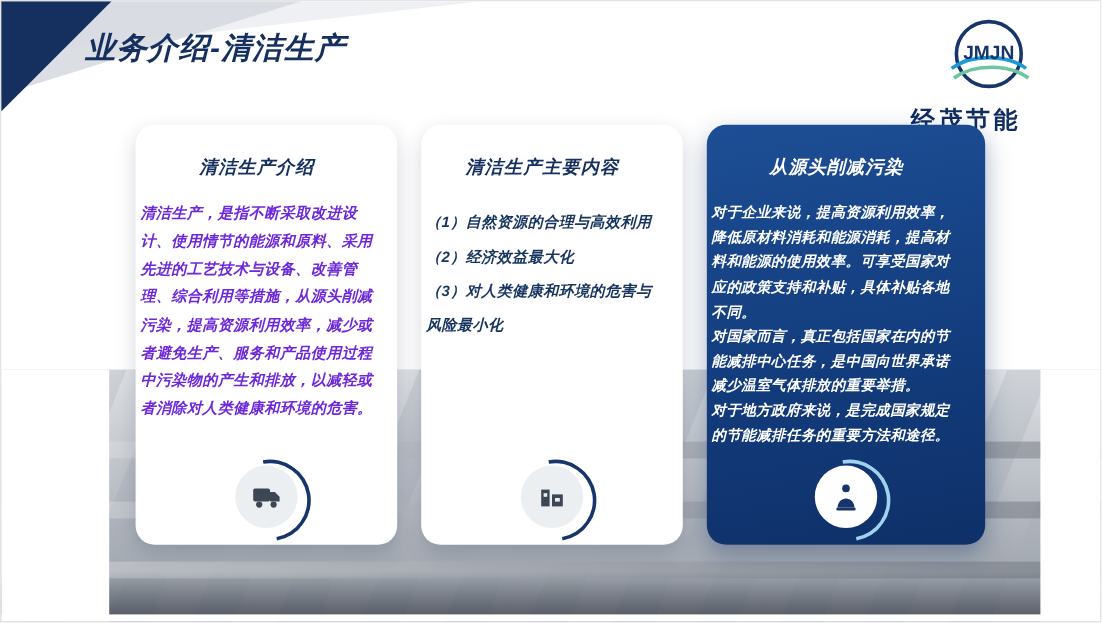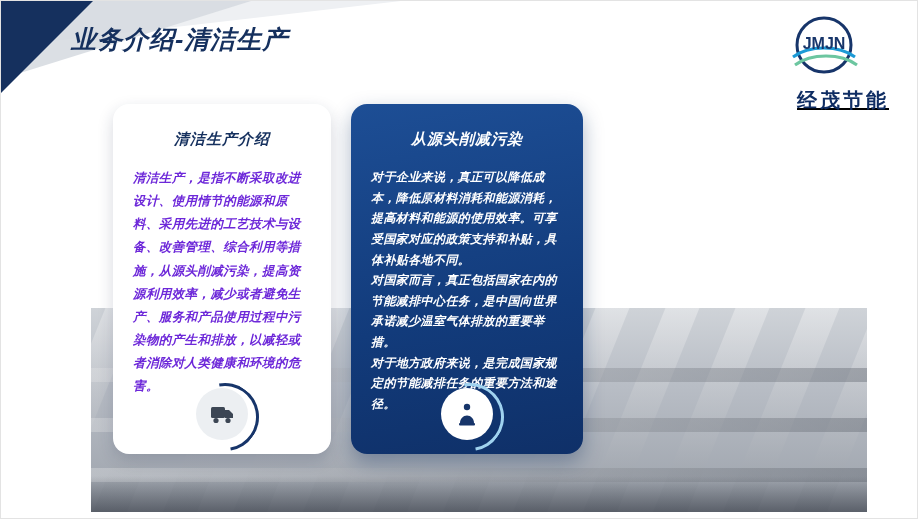--- a/index.html
+++ b/index.html
@@ -55,22 +55,21 @@
     letter-spacing: 1px;
     font-style: italic;
   }
 
   
   .logo-wrap {
     position: absolute;
     right: 28px;
     top: 14px;
     width: 130px;
-    text-align: right;
-    text-decoration: underline;
+    text-align: left;
   }
   .logo-mark {
     position: relative;
     width: 82px;
     height: 70px;
     margin: 0 auto;
   }
   .logo-text {
     margin-top: 2px;
     font-size: 20px;
@@ -133,21 +132,21 @@
     gap: 20px;
   }
   .card {
     position: relative;
     width: 218px;
     height: 350px;
     border-radius: 16px;
     background: #ffffff;
     box-shadow: 0 6px 16px rgba(25,40,70,.18);
     box-sizing: border-box;
-    padding: 26px 20px 20px 20px;
+    padding: 26px 20px 20px 4px;
   }
   .card.accent {
     background: linear-gradient(170deg, #1d4e95 0%, #123b7b 60%, #0f3068 100%);
     box-shadow: 0 8px 20px rgba(15,45,95,.35);
     width: 232px;
   }
   .card-title {
     text-align: center;
     font-size: 15px;
     font-weight: bold;
@@ -276,24 +275,41 @@
         <div class="ring"></div>
         <svg width="26" height="22" viewBox="0 0 26 22">
           <rect x="2" y="4" width="14" height="11" rx="1.5" fill="#3c4654"></rect>
           <path d="M16 7h4l4 4v4h-8z" fill="#3c4654"></path>
           <circle cx="7" cy="17.5" r="2.6" fill="#3c4654"></circle>
           <circle cx="19" cy="17.5" r="2.6" fill="#3c4654"></circle>
         </svg>
       </div>
     </div>
 
+    <div class="card">
+      <div class="card-title">清洁生产主要内容</div>
+      <div class="card-list">
+        <div>（1）自然资源的合理与高效利用</div>
+        <div>（2）经济效益最大化</div>
+        <div>（3）对人类健康和环境的危害与风险最小化</div>
+      </div>
+      <div class="badge">
+        <div class="ring"></div>
+        <svg width="24" height="22" viewBox="0 0 24 22">
+          <rect x="3" y="5" width="7" height="14" fill="#3c4654"></rect>
+          <rect x="12" y="9" width="9" height="10" fill="#3c4654"></rect>
+          <rect x="5" y="8" width="3" height="3" fill="#eceff2"></rect>
+          <rect x="14.5" y="12" width="4" height="3" fill="#eceff2"></rect>
+        </svg>
+      </div>
+    </div>
 
     <div class="card accent">
       <div class="card-title">从源头削减污染</div>
-      <div class="card-body" style="white-space:pre-line">对于企业来说，真正可以降低成本，降低原材料消耗和能源消耗，提高材料和能源的使用效率。可享受国家对应的政策支持和补贴，具体补贴各地不同。
+      <div class="card-body" style="white-space:pre-line">对于企业来说，提高资源利用效率，降低原材料消耗和能源消耗，提高材料和能源的使用效率。可享受国家对应的政策支持和补贴，具体补贴各地不同。
 对国家而言，真正包括国家在内的节能减排中心任务，是中国向世界承诺减少温室气体排放的重要举措。
 对于地方政府来说，是完成国家规定的节能减排任务的重要方法和途径。</div>
       <div class="badge light-on-blue">
         <div class="ring"></div>
         <svg width="22" height="24" viewBox="0 0 22 24">
           <circle cx="11" cy="5" r="3.2" fill="#17356a"></circle>
           <path d="M4 21c0-4.2 3.2-7.5 7-7.5S18 16.8 18 21z" fill="#17356a"></path>
           <rect x="3" y="21" width="16" height="2.4" rx="1" fill="#17356a"></rect>
         </svg>
       </div>

